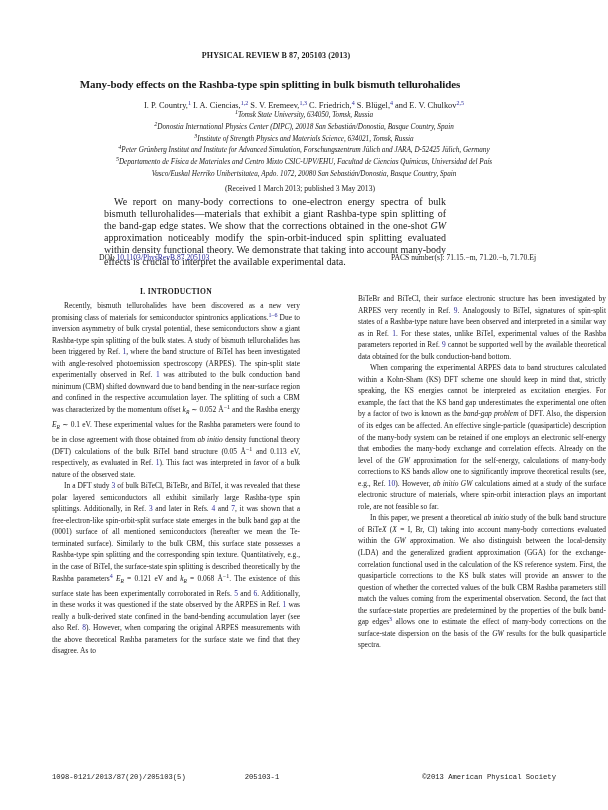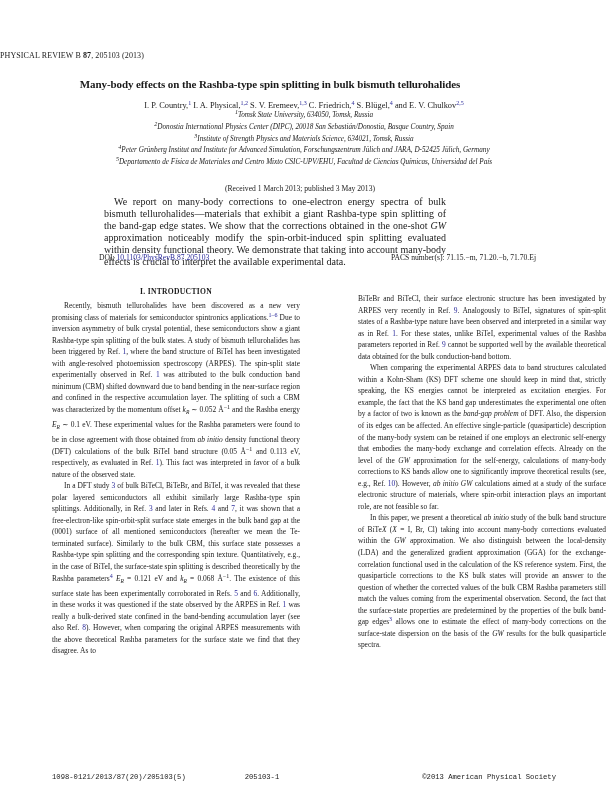--- a/index.html
+++ b/index.html
@@ -3,22 +3,22 @@
 <meta charset="utf-8">
 <style>
   html, body { margin: 0; padding: 0; background: #ffffff; }
   body {
     width: 608px; height: 810px; position: relative; overflow: hidden;
     font-family: "Liberation Serif", "DejaVu Serif", serif; color: #1a1a1a;
   }
   .link { color: #2a2a9a; }
   sup { font-size: 6px; line-height: 0; vertical-align: 3.5px; }
   .header {
-    position: absolute; top: 51px; left: 0; width: 552px; 
-    font-size: 8px; letter-spacing: 0.1px;
+    position: absolute; top: 51px; left: 0; width: 552px; text-align: center;
+    font-size: 8px; letter-spacing: 0.1px; font-weight: bold;
   }
   .title {
     position: absolute; top: 78px; left: 0; width: 540px; text-align: center;
     font-size: 11px; font-weight: bold; letter-spacing: -0.1px;
   }
   .authors {
     position: absolute; top: 101px; left: 0; width: 608px; text-align: center;
     font-size: 8.4px;
   }
   .affils {
@@ -63,33 +63,34 @@
 
 <div class="header">
   <span>PHYSICAL REVIEW B</span>
   <b>87</b><span>, 205103 (2013)</span>
 </div>
 
 <div class="title">Many-body effects on the Rashba-type spin splitting in bulk bismuth tellurohalides</div>
 
 <div class="authors">
   <span><span>I. P. Country,</span><sup class="link">1</sup></span>
-  <span><span>I. A. Physical,</span><sup class="link">1,2</sup></span>
+  <span><span>I. A. Ciencias,</span><sup class="link">1,2</sup></span>
   <span><span>S. V. Eremeev,</span><sup class="link">1,3</sup></span>
   <span><span>C. Friedrich,</span><sup class="link">4</sup></span>
   <span><span>S. Blügel,</span><sup class="link">4</sup></span>
   <span><span>and E. V. Chulkov</span><sup class="link">2,5</sup></span>
 </div>
 
 <div class="affils">
   <div><sup>1</sup><span>Tomsk State University, 634050, Tomsk, Russia</span></div>
   <div><sup>2</sup><span>Donostia International Physics Center (DIPC), 20018 San Sebastián/Donostia, Basque Country, Spain</span></div>
   <div><sup>3</sup><span>Institute of Strength Physics and Materials Science, 634021, Tomsk, Russia</span></div>
   <div><sup>4</sup><span>Peter Grünberg Institut and Institute for Advanced Simulation, Forschungszentrum Jülich and JARA, D-52425 Jülich, Germany</span></div>
   <div><sup>5</sup><span>Departamento de Física de Materiales and Centro Mixto CSIC-UPV/EHU, Facultad de Ciencias Químicas, Universidad del País</span></div>
+  <div><span>Vasco/Euskal Herriko Unibertsitatea, Apdo. 1072, 20080 San Sebastián/Donostia, Basque Country, Spain</span></div>
 </div>
 
 <div class="received">(Received 1 March 2013; published 3 May 2013)</div>
 
 <div class="abstract"><span>We report on many-body corrections to one-electron energy spectra of bulk bismuth tellurohalides—materials that exhibit a giant Rashba-type spin splitting of the band-gap edge states. We show that the corrections obtained in the one-shot </span><i>GW</i><span> approximation noticeably modify the spin-orbit-induced spin splitting evaluated within density functional theory. We demonstrate that taking into account many-body effects is crucial to interpret the available experimental data.</span></div>
 
 <div class="meta-row doi">
   <span>DOI: </span><a class="link">10.1103/PhysRevB.87.205103</a>
 </div>
 <div class="meta-row pacs">

